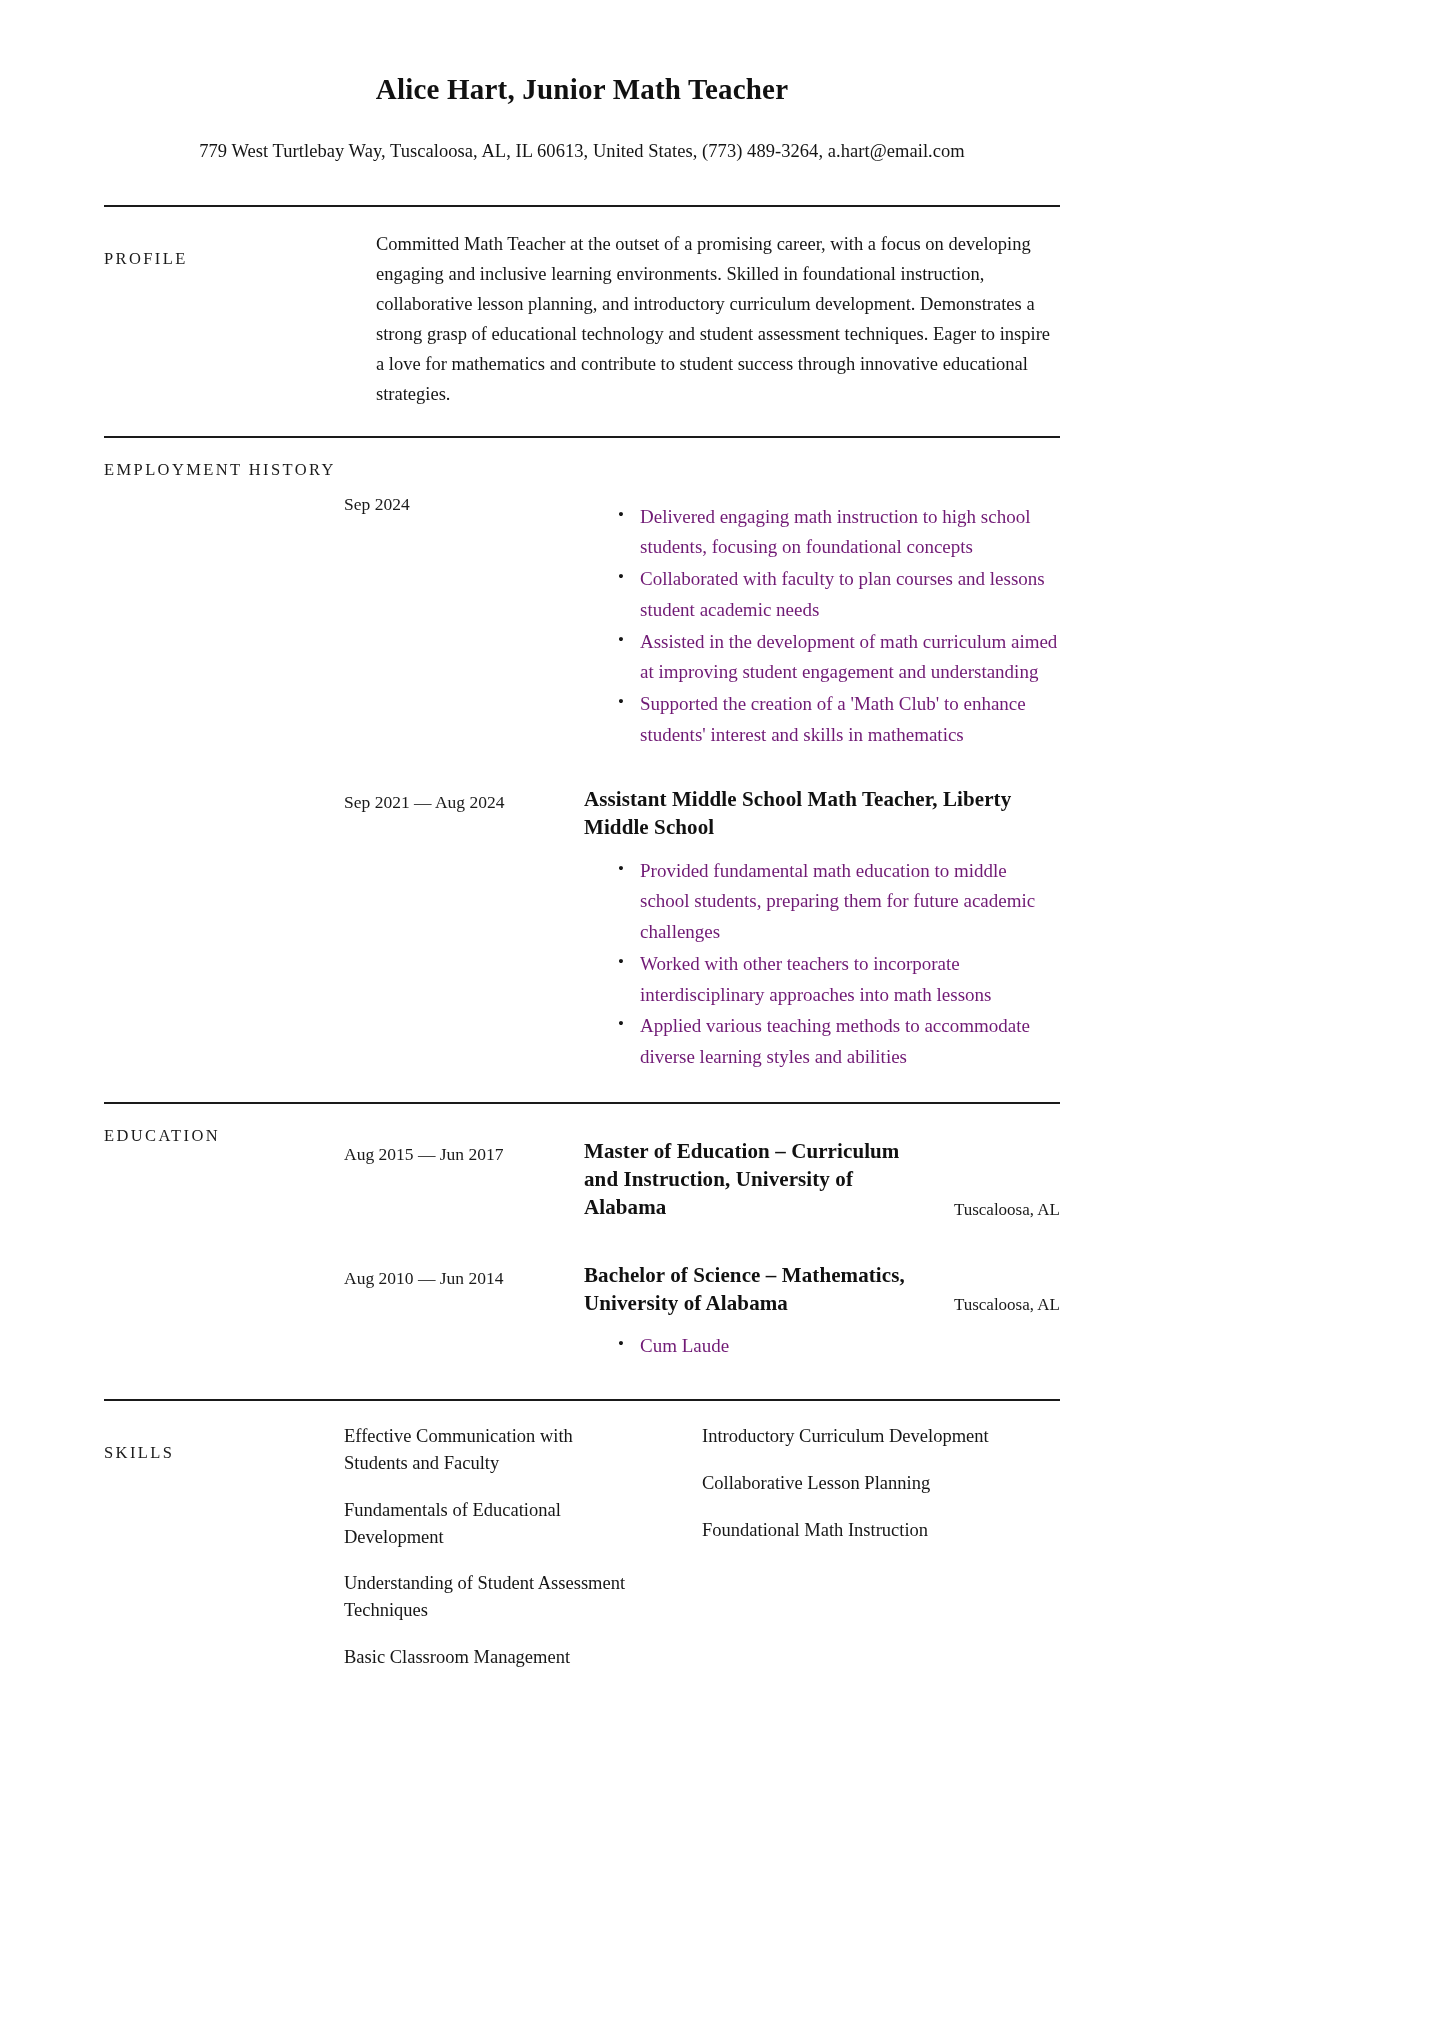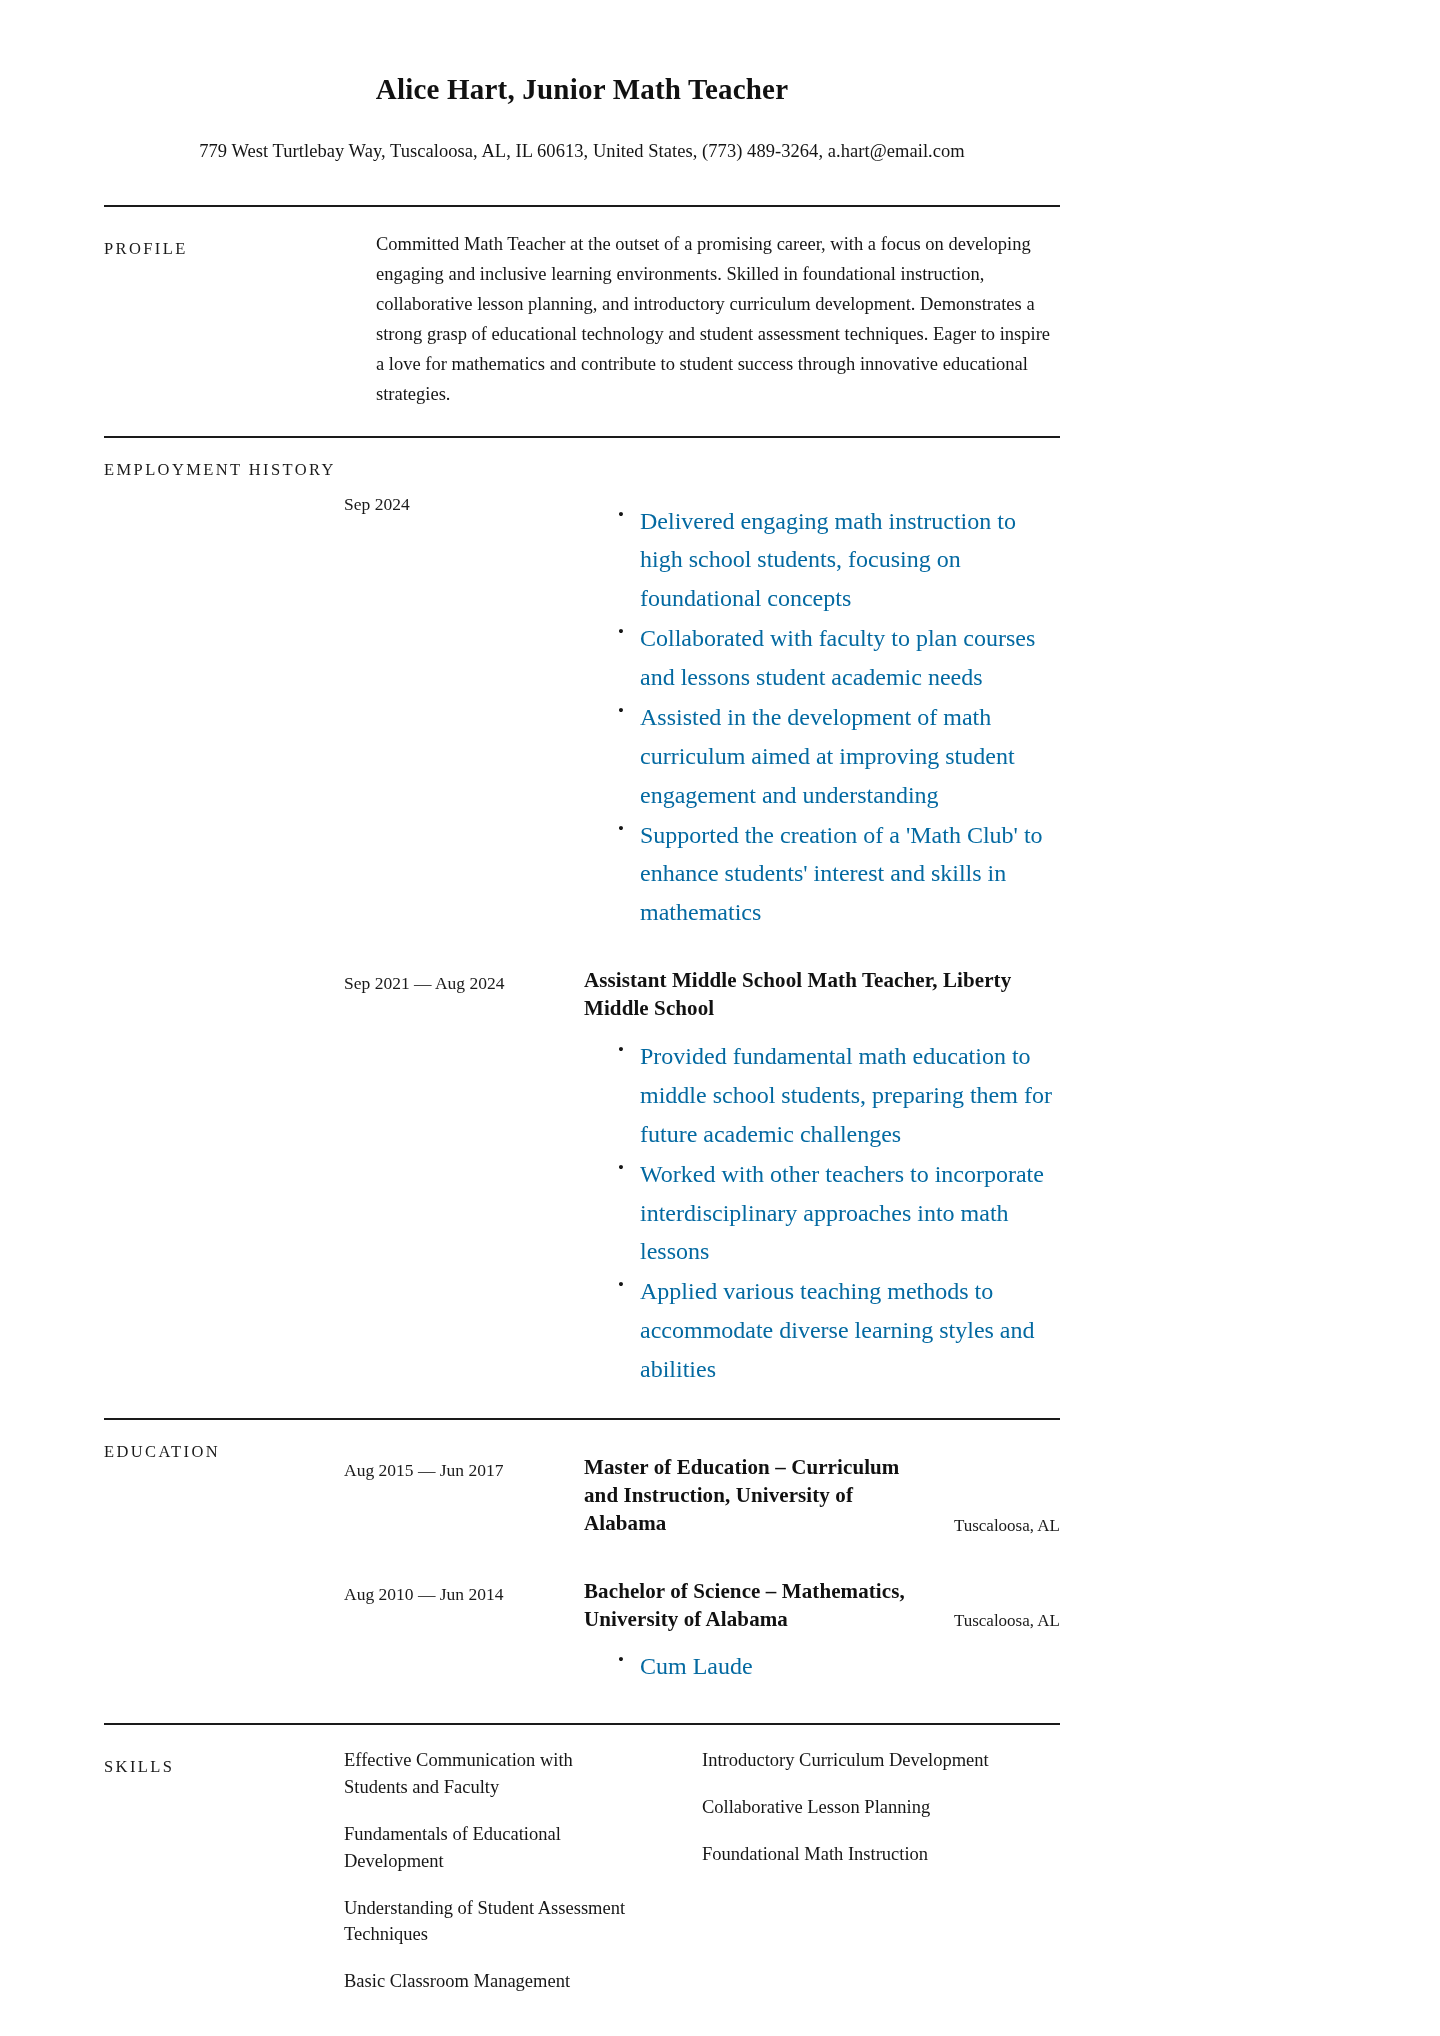--- a/index.html
+++ b/index.html
@@ -54,21 +54,21 @@
   .rule-top { margin-top: 40px; }
 
   
   .section {
     display: flex;
     padding: 0 104px;
   }
   .section-label-col {
     width: 240px;
     flex: 0 0 240px;
-    padding-top: 32px;
+    padding-top: 42px;
   }
   .section-label {
     font-size: 16.5px;
     letter-spacing: 2.4px;
     color: #1a1a1a;
     text-transform: uppercase;
     white-space: nowrap;
   }
   .section-body {
     flex: 1 1 auto;
@@ -124,23 +124,23 @@
     padding-bottom: 2px;
     flex: 0 0 auto;
   }
   .bullets {
     list-style: none;
     margin: 14px 0 0 0;
     padding: 0 0 0 34px;
   }
   .bullets li {
     position: relative;
-    font-size: 24px;
+    font-size: 19px;
     line-height: 1.62;
-    color: #0369a1;
+    color: #701a75;
     padding-left: 22px;
     margin-bottom: 1px;
   }
   .bullets li::before {
     content: "\2022";
     position: absolute;
     left: 0;
     top: -1px;
     font-size: 17px;
     color: #161616;

